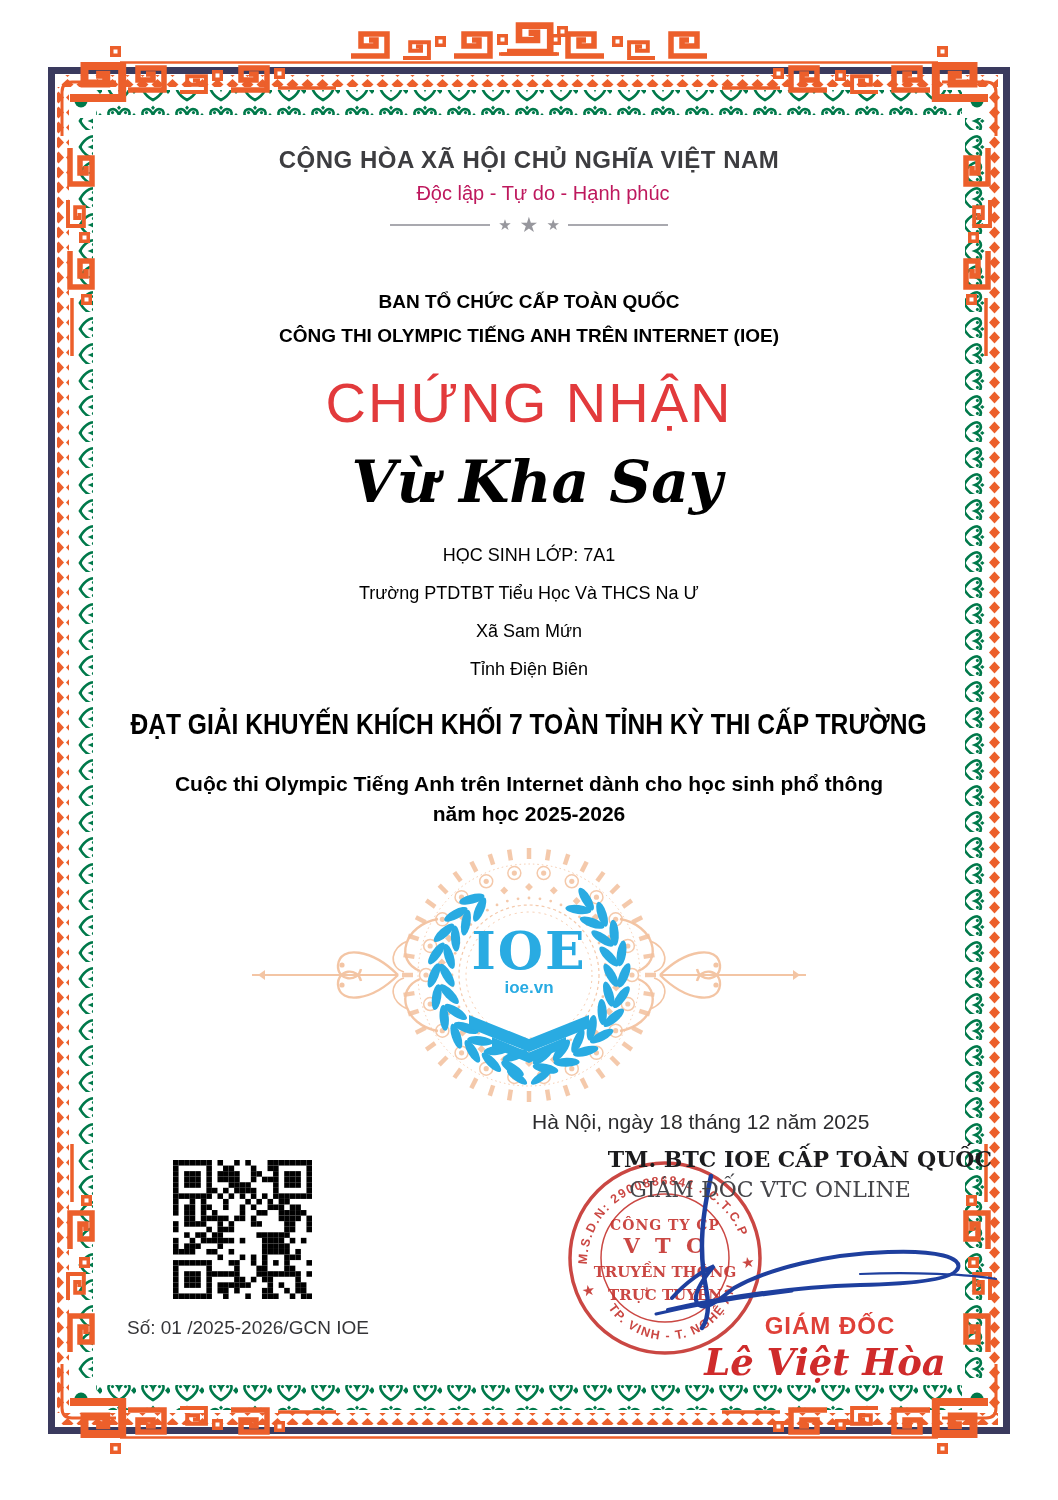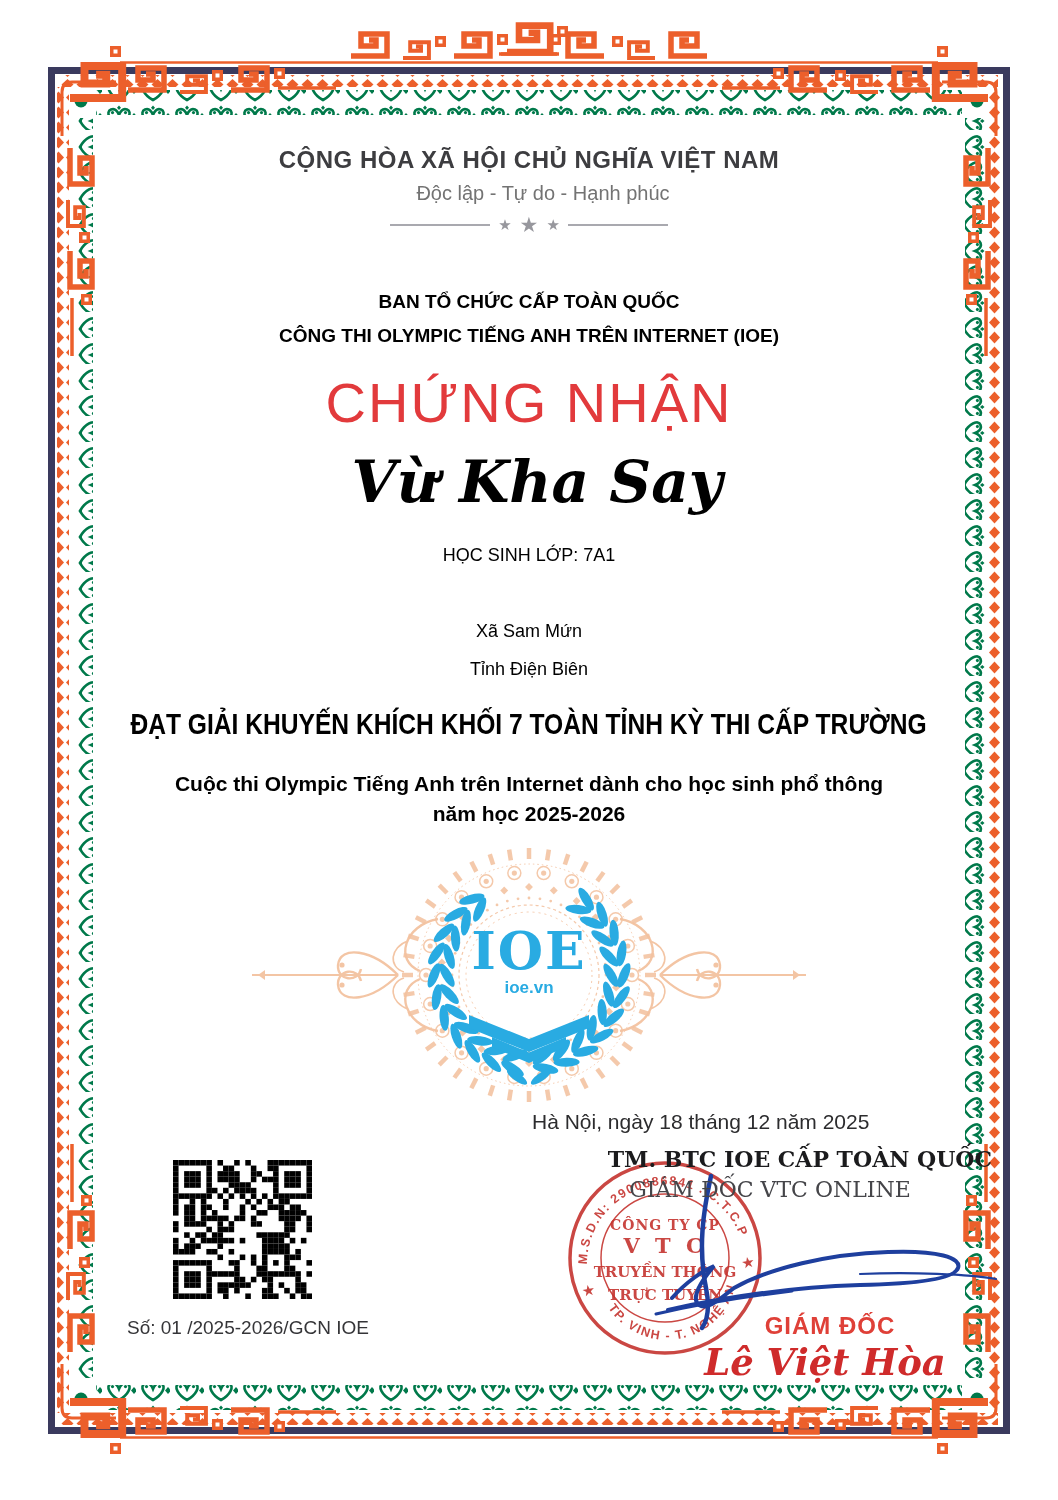--- a/index.html
+++ b/index.html
@@ -2,21 +2,21 @@
 <html><head>
 <meta charset="utf-8">
 <style>
   html,body{margin:0;padding:0;background:#e8e8e8;}
   .page{position:relative;width:1058px;height:1500px;background:#fff;overflow:hidden;
         font-family:"Liberation Sans",sans-serif;color:#000;}
   .abs{position:absolute;}
   .ctr{left:0;right:0;text-align:center;}
   svg{display:block;}
   .national1{top:146px;font-size:24px;font-weight:bold;color:#3d3d40;letter-spacing:.5px;}
-  .national2{top:182px;font-size:20px;color:#737373;padding-left:28px;}
+  .national2{top:182px;font-size:20px;color:#be185d;padding-left:28px;}
   .divider{top:213px;display:flex;align-items:center;justify-content:center;gap:8px;color:#97979d;}
   .divider .bar{width:100px;border-top:2px solid #a9a9af;}
   .divider .st{font-size:15px;} .divider .st.big{font-size:21px;}
   .org1{top:291px;font-size:19px;font-weight:bold;}
   .org2{top:325px;font-size:19px;font-weight:bold;}
   .title{top:370px;font-size:56px;font-weight:normal;color:#e23a3c;letter-spacing:2px;}
   .name{top:448px;font-size:58px;font-weight:bold;font-style:italic;font-family:"DejaVu Serif",serif;padding-left:16px;}
   .info{font-size:18px;}
   .class{top:545px;} .school{top:583px;} .commune{top:621px;} .province{top:659px;}
   .award{top:707px;}
@@ -359,20 +359,21 @@
       <span class="st">★</span>
       <span class="st big">★</span>
       <span class="st">★</span>
       <span class="bar"></span>
   </div>
   <div class="abs ctr txt org1">BAN TỔ CHỨC CẤP TOÀN QUỐC</div>
   <div class="abs ctr txt org2">CÔNG THI OLYMPIC TIẾNG ANH TRÊN INTERNET (IOE)</div>
   <div class="abs ctr txt title">CHỨNG NHẬN</div>
   <div class="abs ctr txt name">Vừ Kha Say</div>
   <div class="abs ctr txt info class">HỌC SINH LỚP: 7A1</div>
+  <div class="abs ctr txt info school">Trường PTDTBT Tiểu Học Và THCS Na Ư</div>
   <div class="abs ctr txt info commune">Xã Sam Mứn</div>
   <div class="abs ctr txt info province">Tỉnh Điện Biên</div>
   <div class="abs ctr txt award">
     <span>ĐẠT GIẢI KHUYẾN KHÍCH KHỐI 7 TOÀN TỈNH KỲ THI CẤP TRƯỜNG</span>
   </div>
   <div class="abs ctr txt contest1">Cuộc thi Olympic Tiếng Anh trên Internet dành cho học sinh phổ thông</div>
   <div class="abs ctr txt contest2">năm học 2025-2026</div>
   <div class="abs txt date">Hà Nội, ngày 18 tháng 12 năm 2025</div>
   <div class="abs txt authority">TM. BTC IOE CẤP TOÀN QUỐC</div>
   <div class="abs txt position">GIÁM ĐỐC VTC ONLINE</div>

